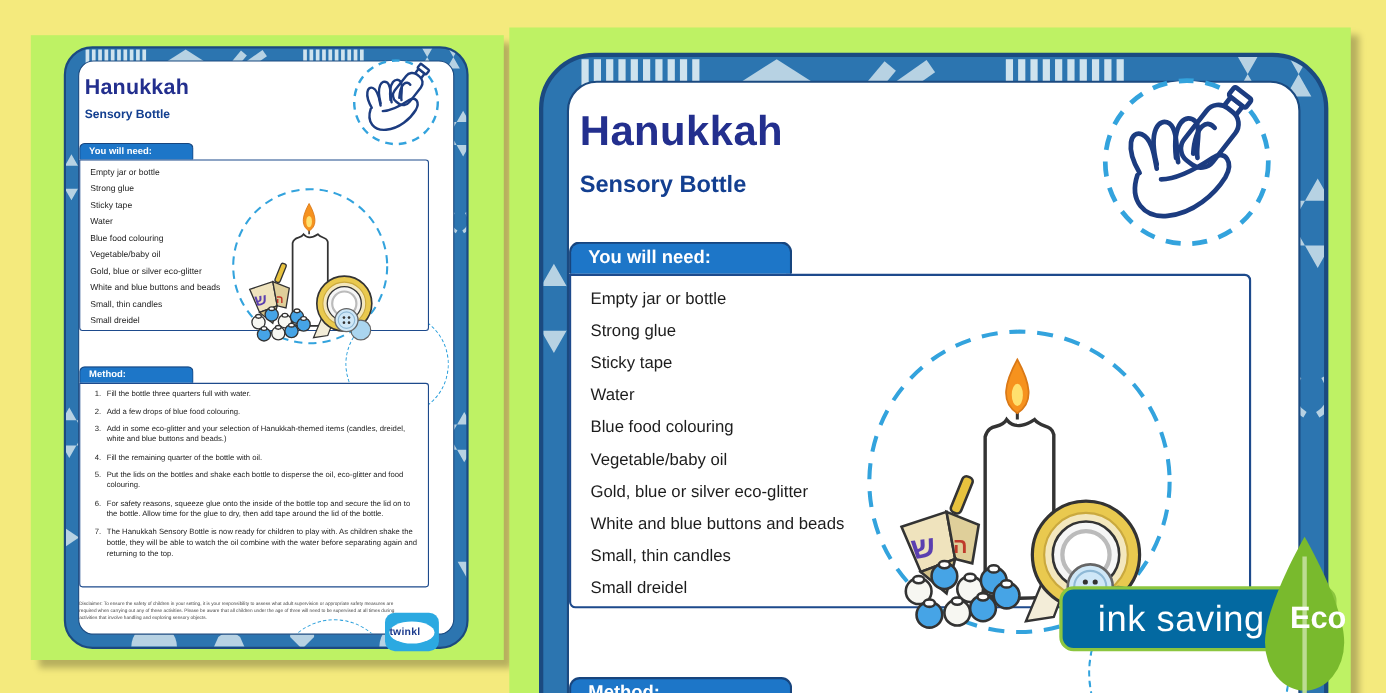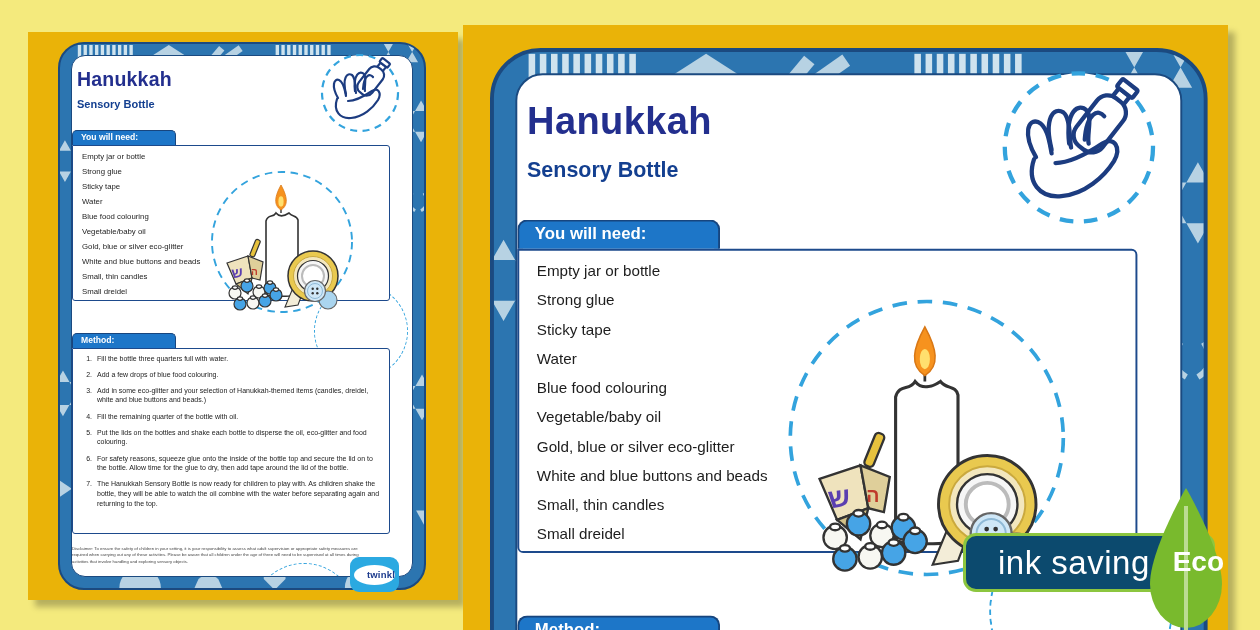--- a/index.html
+++ b/index.html
@@ -1,21 +1,21 @@
 <!DOCTYPE html>
 <html><head>
 <meta charset="utf-8">
 <style>
   html,body{margin:0;padding:0;}
   body{
     width:1260px;height:630px;position:relative;overflow:hidden;
     background:#f4ea7d;
     font-family:"Liberation Sans", sans-serif;
   }
-  .sheet{position:absolute;background:#eab308;box-shadow:7px 7px 6px rgba(0,0,0,0.25);text-decoration:underline;}
+  .sheet{position:absolute;background:#bef264;box-shadow:7px 7px 6px rgba(0,0,0,0.25);text-decoration:underline;}
   .sheet-left{left:28px;top:32px;width:430px;height:568px;z-index:2;}
   .sheet-right{left:463px;top:25px;width:765px;height:605px;z-index:2;overflow:hidden;}
   .doc-scale-wrap{position:absolute;left:27px;top:23px;width:368px;height:548px;
     transform:scale(1.95);transform-origin:0 0;}
   
   .doc{position:absolute;left:30px;top:10px;width:368px;height:548px;}
   .frame{position:absolute;inset:0;background:#2c75b0;border:2px solid #1b4a80;
     border-radius:26px;overflow:hidden;box-sizing:border-box;}
   .pattern{position:absolute;inset:0;width:100%;height:100%;}
   .inner{position:absolute;left:11px;top:11px;right:11px;bottom:11px;background:#fff;
@@ -40,24 +40,24 @@
   .pcircle-a{left:242px;top:228px;width:92px;height:92px;}
   .pcircle-b{left:179px;top:507px;width:104px;height:104px;}
   .illustration{position:absolute;left:149px;top:125px;width:150px;height:150px;z-index:3;}
   .hand-badge{position:absolute;left:260px;top:9px;width:84px;height:84px;z-index:2;}
   .disclaimer{position:absolute;left:14px;top:504px;width:300px;font-size:4.3px;
     line-height:1.5;color:#444;z-index:2;}
   .twinkl{position:absolute;left:292px;top:515px;width:49px;height:35px;background:#2ba9e1;
     border-radius:9px;z-index:3;}
   .twinkl .cloud{position:absolute;left:4px;top:7.5px;width:41px;height:20px;background:#fff;
     border-radius:50%;}
-  .twinkl .cloud span{display:block;text-align:right;line-height:20px;font-size:9.5px;
+  .twinkl .cloud span{display:block;text-align:left;line-height:20px;font-size:9.5px;
     font-weight:bold;color:#1c3b8d;letter-spacing:.2px;}
   
-  .ink-badge{position:absolute;left:963px;top:533px;width:252px;height:59px;background:#0c4a6e;
+  .ink-badge{position:absolute;left:963px;top:533px;width:252px;height:59px;background:#0369a1;
     border:3px solid #8cc63f;border-radius:13px;box-sizing:border-box;z-index:20;
     display:flex;align-items:center;padding-left:32px;}
   .ink-badge span{color:#fff;font-size:33px;letter-spacing:.5px;}
   .eco-leaf{position:absolute;left:1148px;top:486px;width:76px;height:146px;z-index:21;}
   .eco-text{position:absolute;left:1148px;top:546px;width:76px;text-align:right;color:#fff;
     font-size:28px;font-weight:bold;z-index:22;}
 </style>
 </head>
 <body>
 

